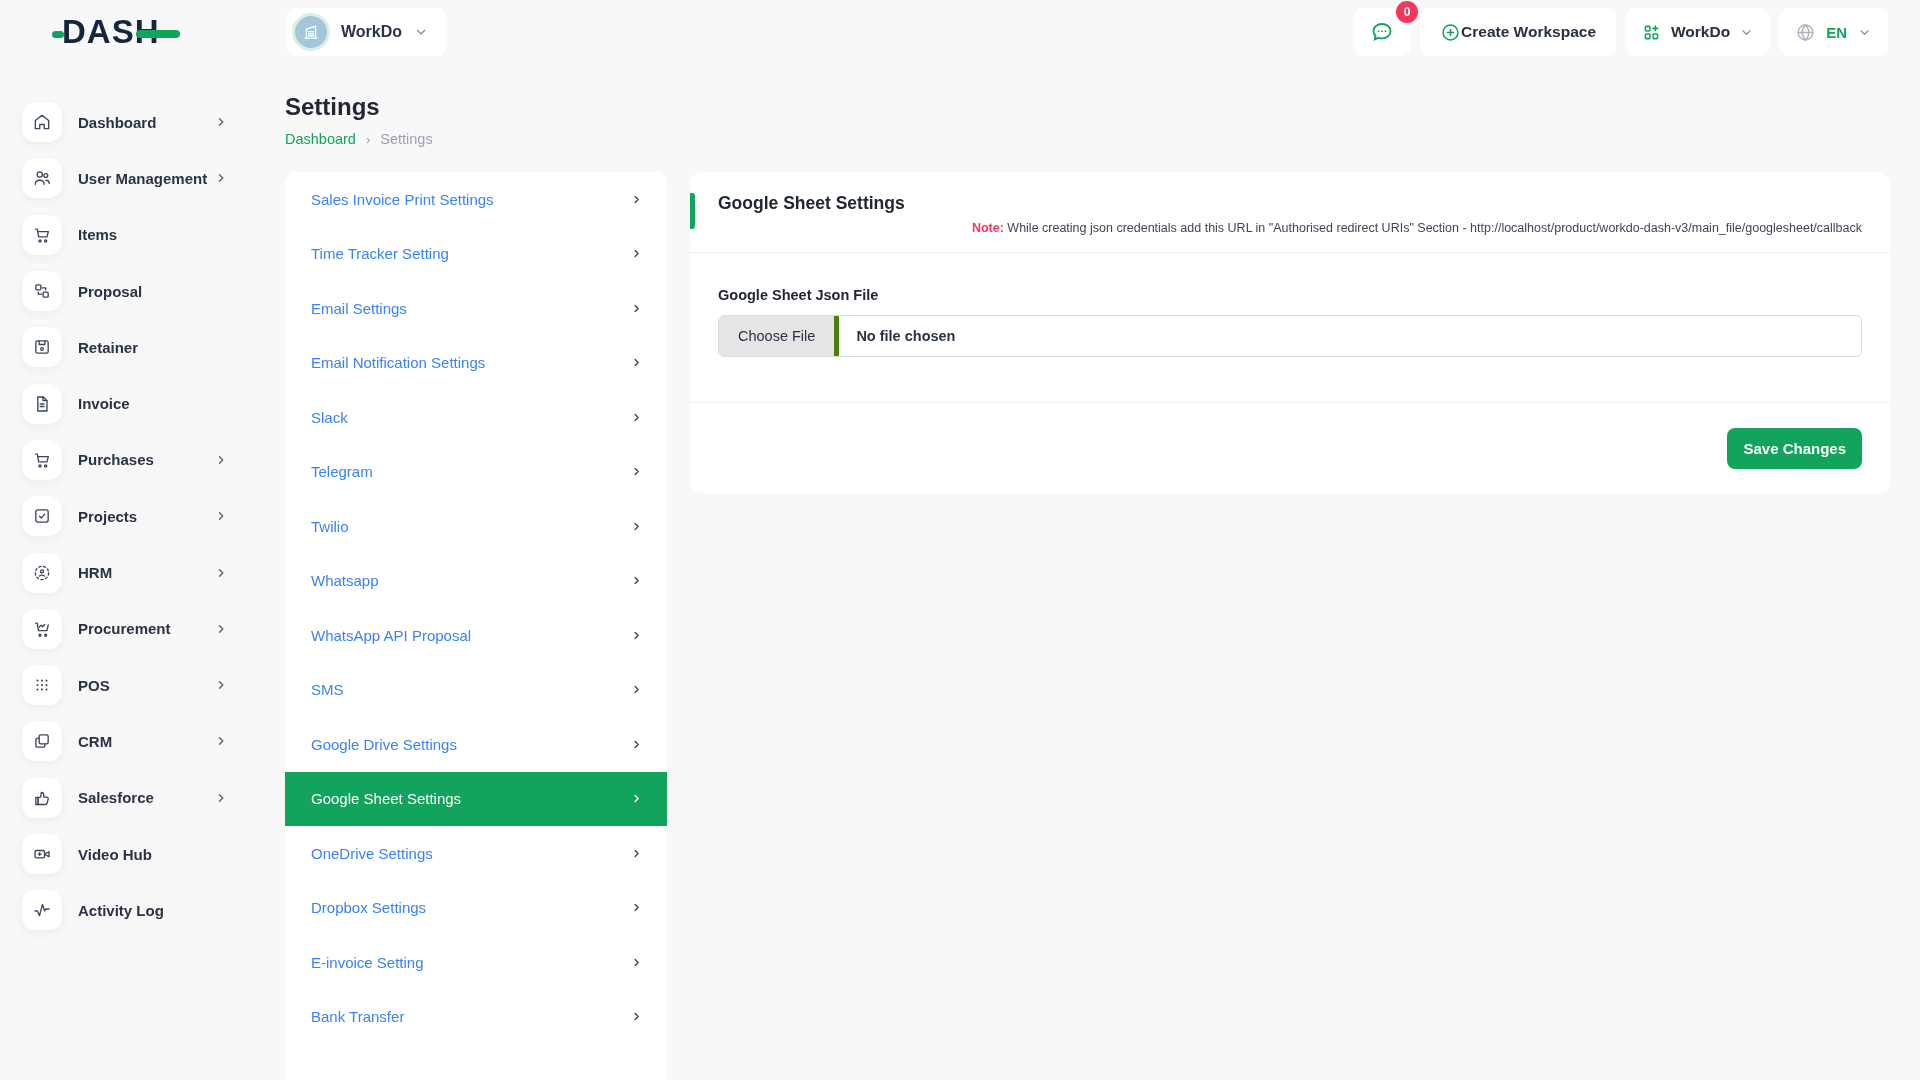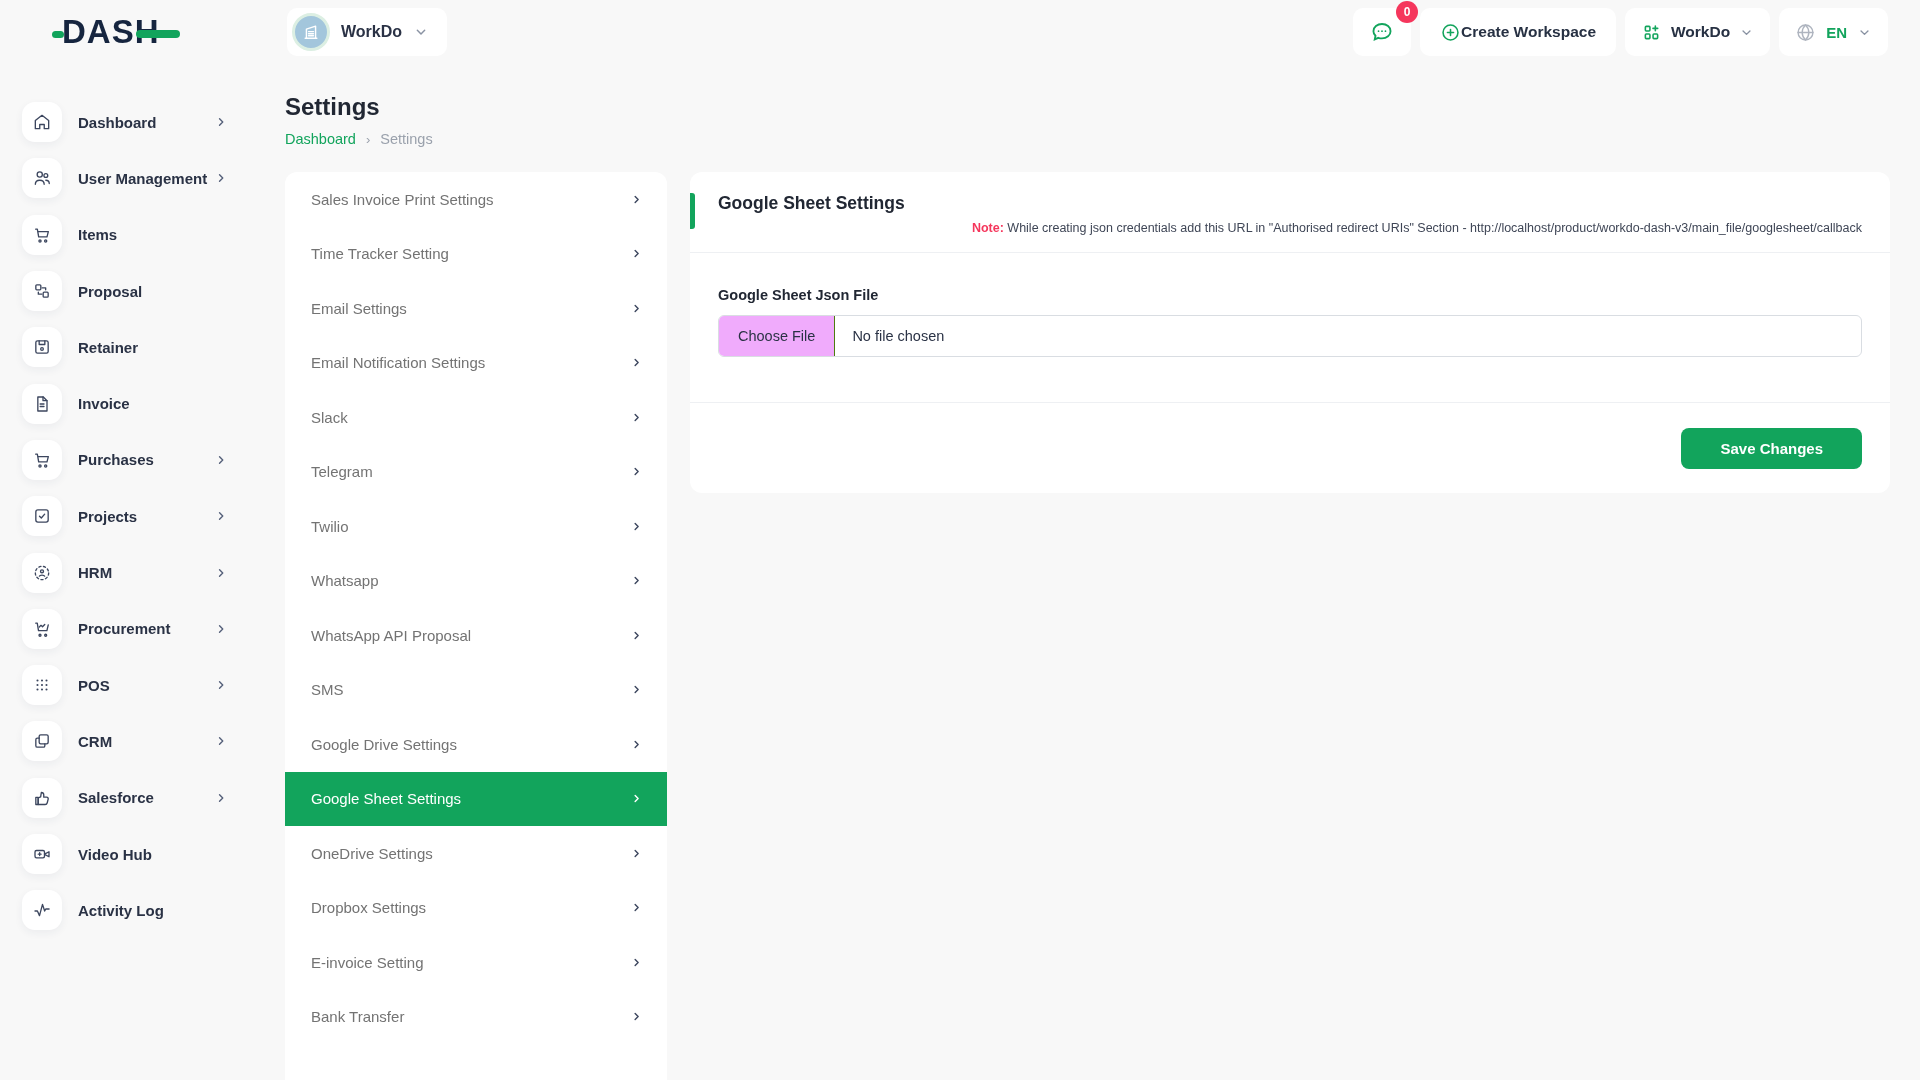--- a/index.html
+++ b/index.html
@@ -67,47 +67,47 @@
 
   .cards { display:flex; gap:23px; margin-top:25px; align-items:flex-start; }
 
   
   .menu-card {
     width:382px; flex-shrink:0; background:#fff; border-radius:12px; overflow:hidden;
     height:940px;
   }
   .menu-item {
     height:54.5px; display:flex; align-items:center; justify-content:space-between;
-    padding:0 24px 0 26px; font-size:15px; color:#737373; cursor:pointer;
+    padding:0 24px 0 26px; font-size:15px; color:#3b82f6; cursor:pointer;
   }
   .menu-item .mi-chev { color:#3c465e; }
   .menu-item.active { background:#12a45c; color:#ffffff; }
   .menu-item.active .mi-chev { color:#ffffff; }
 
   
   .detail-card { flex:1; background:#fff; border-radius:12px; overflow:hidden; }
   .dc-header { position:relative; padding:21px 28px 17px; border-bottom:1px solid #eef0f3; }
   .dc-accent { position:absolute; left:0; top:21px; width:5px; height:36px; background:#12a45c; border-radius:0 3px 3px 0; }
   .dc-title { font-size:17.5px; font-weight:700; color:#212733; }
   .dc-note { margin-top:7px; font-size:12.5px; color:#3f4656;text-align:right; }
   .dc-note .note-label { color:#f5365c; font-weight:700; }
   .dc-body { padding:34px 28px 45px; }
   .field-label { font-size:14.5px; font-weight:600; color:#212733; margin-bottom:12px; }
   .file-input {
     height:42px; border:1px solid #d9dde2; border-radius:6px; display:flex; align-items:stretch;
     background:#fff; overflow:hidden; cursor:pointer;
   }
   .file-btn {
-    display:flex; align-items:center; padding:0 19px; background:#f0abfc;
-    border-right:1px solid #4d7c0f; font-size:14.5px; color:#2a3245;
-  }
-  .file-status { display:flex; align-items:center; padding-left:17px; font-size:14.5px; color:#2a3245; }
+    display:flex; align-items:center; padding:0 19px; background:#e5e5e5;
+    border-right:5px solid #4d7c0f; font-size:14.5px; color:#2a3245;
+  }
+  .file-status { display:flex; align-items:center; padding-left:17px; font-size:14.5px; color:#2a3245;font-weight:bold; }
   .dc-footer { border-top:1px solid #eef0f3; padding:25px 28px 24px; display:flex; justify-content:flex-end; }
   .save-btn {
-    background:#12a45c; color:#fff; border:none; border-radius:8px; height:41px; padding:0 39px;
+    background:#12a45c; color:#fff; border:none; border-radius:8px; height:41px; padding:0 16px;
     font-family:inherit; font-size:15px; font-weight:600; cursor:pointer;
   }
 </style>
 </head>
 <body>
 
 <div class="header">
   <div class="logo">
     <div class="logo-text">
       <span class="logo-dot"></span>

